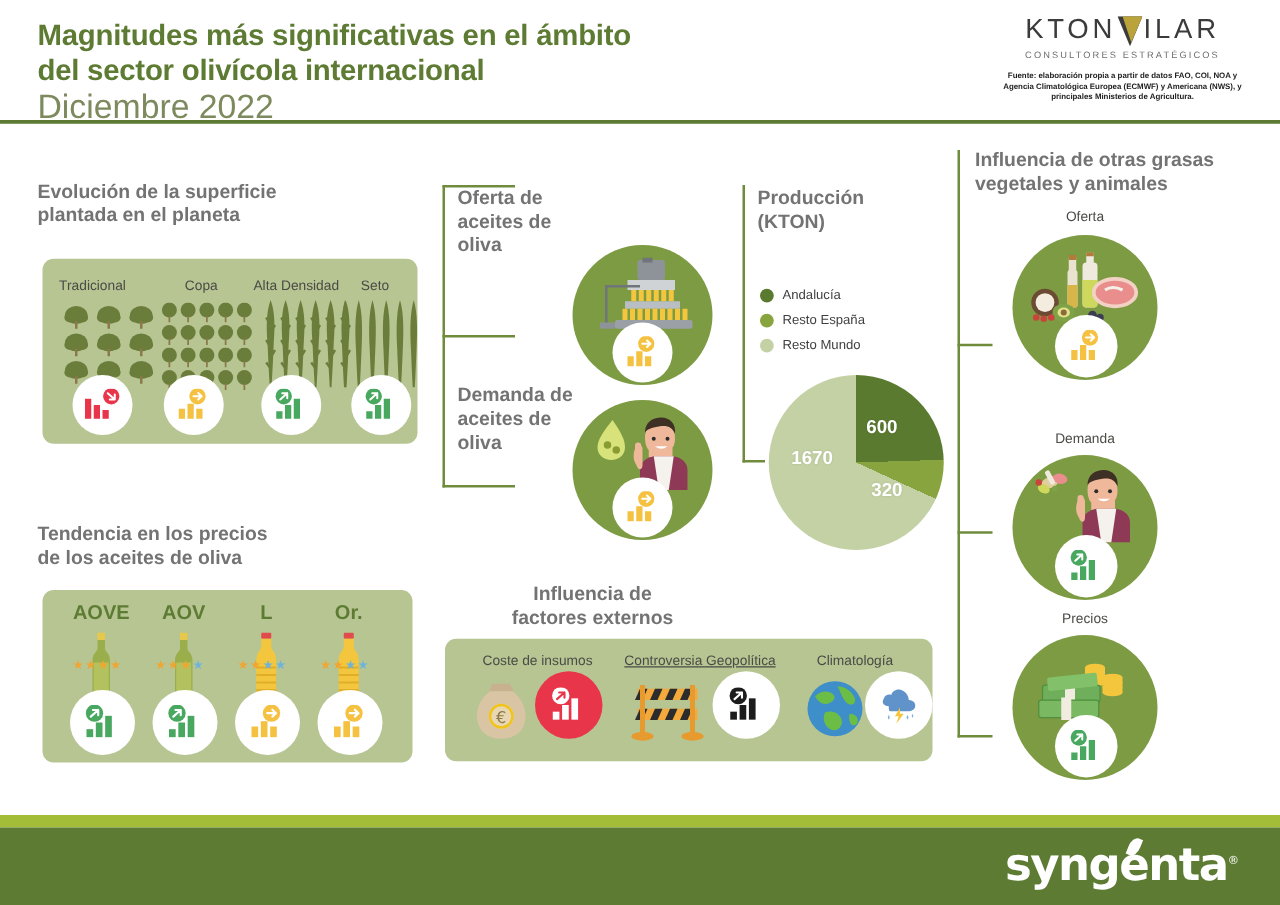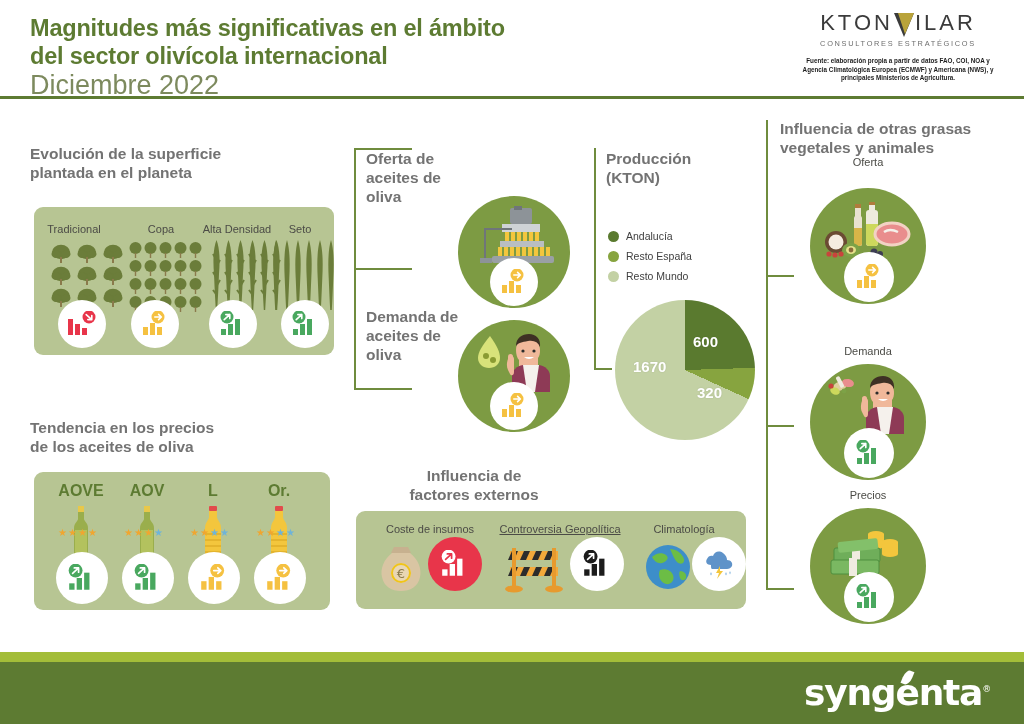--- a/index.html
+++ b/index.html
@@ -753,21 +753,21 @@
   <div class="bracket" style="left:766px;top:120px;width:30px;height:470px;">
     <div class="bk-v" style="height:470px;"></div>
     <div class="bk-h" style="top:155px;width:28px;"></div>
     <div class="bk-h" style="top:305px;width:28px;"></div>
     <div class="bk-h" style="top:468px;width:28px;"></div>
   </div>
 
   <div class="sec-title" style="left:780px;top:119px;width:240px;">Influencia de otras grasas
 vegetales y animales</div>
 
-  <div class="panel-label" style="left:810px;top:156px;width:116px;color:#4b4b46;font-size:11px;">Oferta</div>
+  <div class="panel-label" style="left:810px;top:168px;width:116px;color:#4b4b46;font-size:11px;">Oferta</div>
   <div class="gcircle" style="left:810px;top:188px;width:116px;height:116px;">
     <div class="figure-art" style="left:14px;top:14px;">
       <svg width="88" height="58" viewBox="0 0 88 58">
         <circle cx="12" cy="40" r="11" fill="#6b4b33"></circle>
         <circle cx="12" cy="40" r="7.5" fill="#f5ece0"></circle>
         <rect x="30" y="14" width="8" height="30" rx="2" fill="#e8e2cf"></rect>
         <rect x="31" y="4" width="6" height="11" fill="#e8e2cf"></rect>
         <rect x="31" y="2" width="6" height="4" fill="#b07b3c"></rect>
         <path d="M30 26 h8 v16 a2 2 0 0 1 -2 2 h-4 a2 2 0 0 1 -2 -2 Z" fill="#d8b548"></path>
         <rect x="42" y="8" width="12" height="36" rx="3" fill="#eeeadd"></rect>

